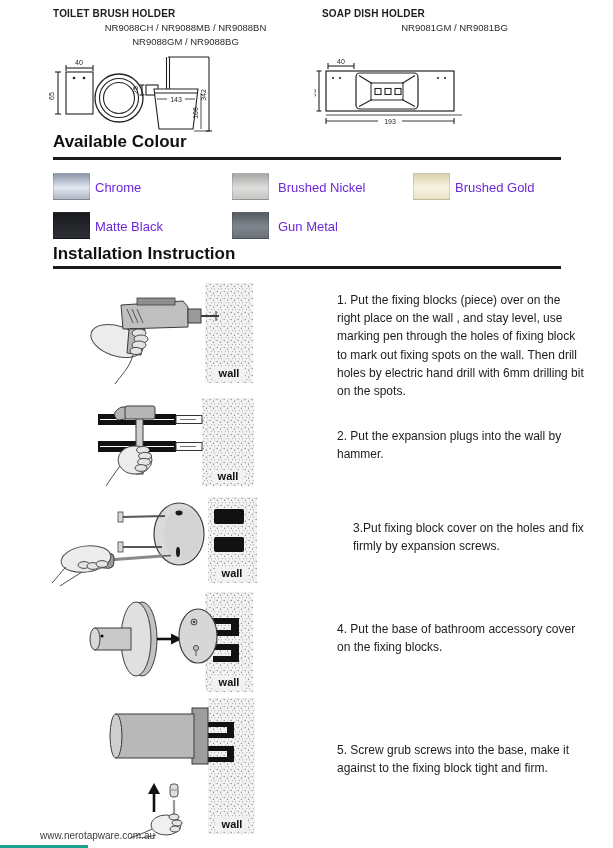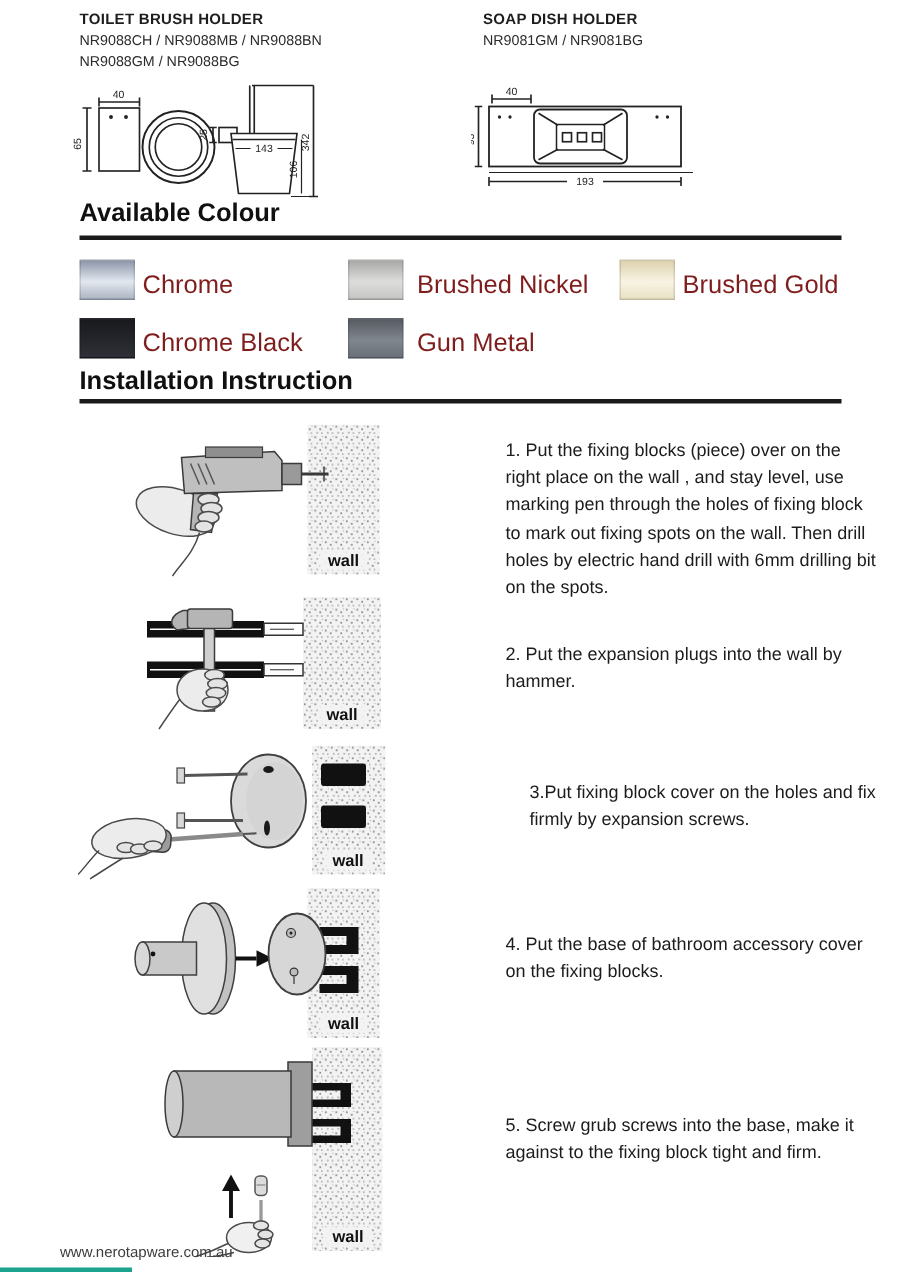--- a/index.html
+++ b/index.html
@@ -2,29 +2,29 @@
 <html><head>
 <meta charset="utf-8">
 <style>
   html,body{margin:0;padding:0;background:#ffffff;}
   .page{position:relative;width:613px;height:848px;background:#ffffff;
         font-family:"Liberation Sans",sans-serif;overflow:hidden;}
 
   
   .product-block{position:absolute;top:8px;width:265px;}
   .product-name{font-size:10px;font-weight:700;color:#1d1d1d;letter-spacing:.2px;}
-  .product-codes{font-size:9.5px;color:#2b2b2b;margin-top:2.5px;line-height:12px;}
+  .product-codes{font-size:9.5px;color:#2b2b2b;margin-top:2.5px;line-height:12px;text-align:center;}
 
   
   .section-title{position:absolute;left:53px;font-size:17px;font-weight:700;color:#101010;}
   .rule{position:absolute;left:53px;width:508px;height:3px;background:#1a1a1a;}
 
   
   .swatch{position:absolute;width:37px;height:27px;border:1px solid rgba(0,0,0,.12);box-sizing:border-box;}
-  .swatch-label{position:absolute;font-size:17px;color:#7f1d1d;}
+  .swatch-label{position:absolute;font-size:13px;color:#6d28d9;}
 
   
   .step-text{position:absolute;left:337px;width:250px;font-size:12px;color:#1c1c1c;line-height:1.52;}
   .illus{position:absolute;}
 
   svg text{font-family:"Liberation Sans",sans-serif;}
   .dim{font-size:7px;fill:#1d1d1d;}
   .wall-label{font-size:11px;font-weight:700;fill:#111;}
 
   .footer-url{position:absolute;left:40px;top:830px;font-size:10px;color:#3d3d3d;}
@@ -121,21 +121,21 @@
   <div class="section-title" style="top:132px;">Available Colour</div>
   <div class="rule" style="top:157px;"></div>
 
   <div class="swatch" style="left: 53px; top: 173px; background: linear-gradient(rgb(142, 152, 170) 0%, rgb(227, 232, 240) 55%, rgb(174, 182, 196) 100%);"></div>
   <div class="swatch-label" style="left:95px;top:180px;">Chrome</div>
   <div class="swatch" style="left: 232px; top: 173px; background: linear-gradient(rgb(169, 169, 167) 0%, rgb(221, 221, 219) 55%, rgb(198, 198, 196) 100%);"></div>
   <div class="swatch-label" style="left:278px;top:180px;">Brushed Nickel</div>
   <div class="swatch" style="left: 413px; top: 173px; background: linear-gradient(rgb(222, 211, 175) 0%, rgb(248, 243, 226) 55%, rgb(234, 226, 198) 100%);"></div>
   <div class="swatch-label" style="left:455px;top:180px;">Brushed Gold</div>
   <div class="swatch" style="left: 53px; top: 212px; background: linear-gradient(rgb(23, 25, 29) 0%, rgb(36, 38, 43) 55%, rgb(45, 48, 54) 100%);"></div>
-  <div class="swatch-label" style="left:95px;top:219px;">Chrome Black</div>
+  <div class="swatch-label" style="left:95px;top:219px;">Matte Black</div>
   <div class="swatch" style="left: 232px; top: 212px; background: linear-gradient(rgb(87, 92, 99) 0%, rgb(128, 134, 142) 55%, rgb(107, 113, 120) 100%);"></div>
   <div class="swatch-label" style="left:278px;top:219px;">Gun Metal</div>
 
   <div class="section-title" style="top:244px;">Installation Instruction</div>
   <div class="rule" style="top:266px;"></div>
 
   <svg class="illus" style="left:55px;top:283px;" width="200" height="105" viewBox="0 0 200 105">
     <defs>
         <pattern id="wp1" width="7" height="7" patternUnits="userSpaceOnUse">
       <rect width="7" height="7" fill="#f3f3f3"></rect>

